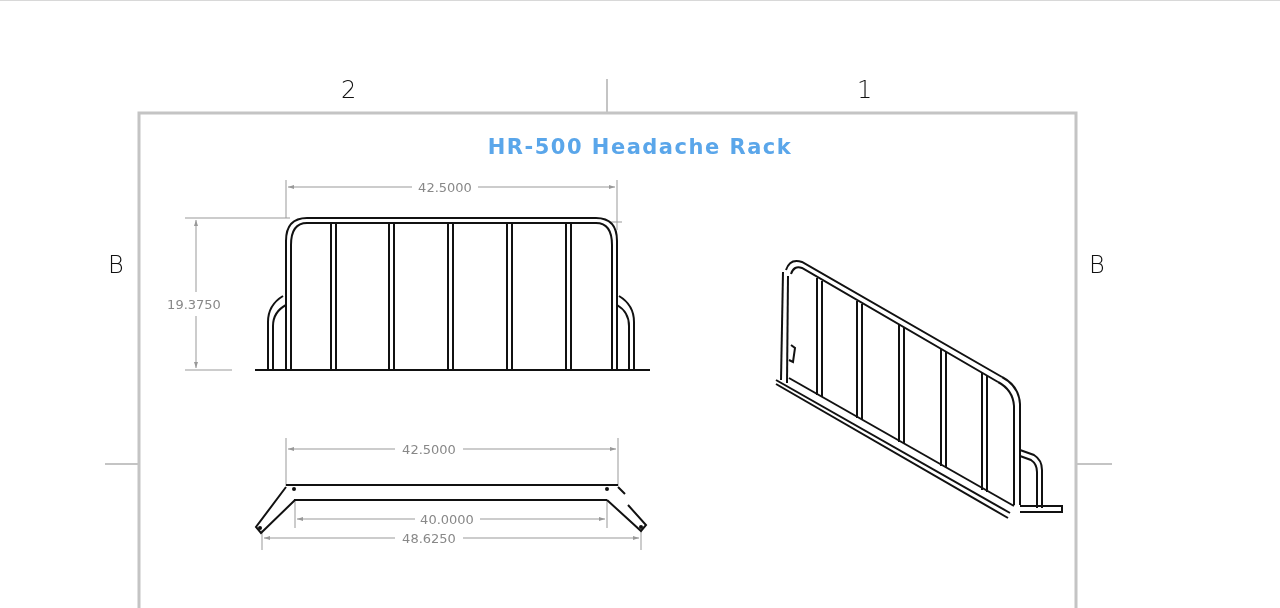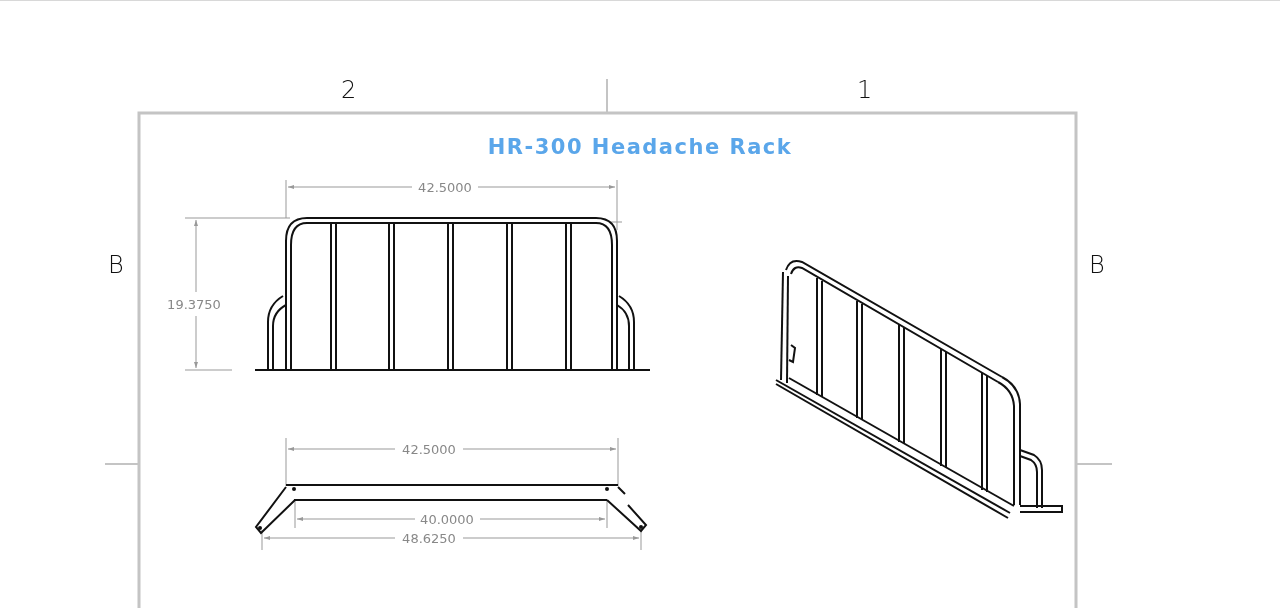--- a/index.html
+++ b/index.html
@@ -155,13 +155,13 @@
 
   <g>
     <text class="dim" x="445" y="192" text-anchor="middle">42.5000</text>
     <text class="dim" x="194" y="309" text-anchor="middle">19.3750</text>
     <text class="dim" x="429" y="454" text-anchor="middle">42.5000</text>
     <text class="dim" x="447" y="524" text-anchor="middle">40.0000</text>
     <text class="dim" x="429" y="543" text-anchor="middle">48.6250</text>
   </g>
 </svg>
 
-<div class="title">HR-300 Headache Rack</div>
+<div class="title">HR-500 Headache Rack</div>
 
 </body></html>

